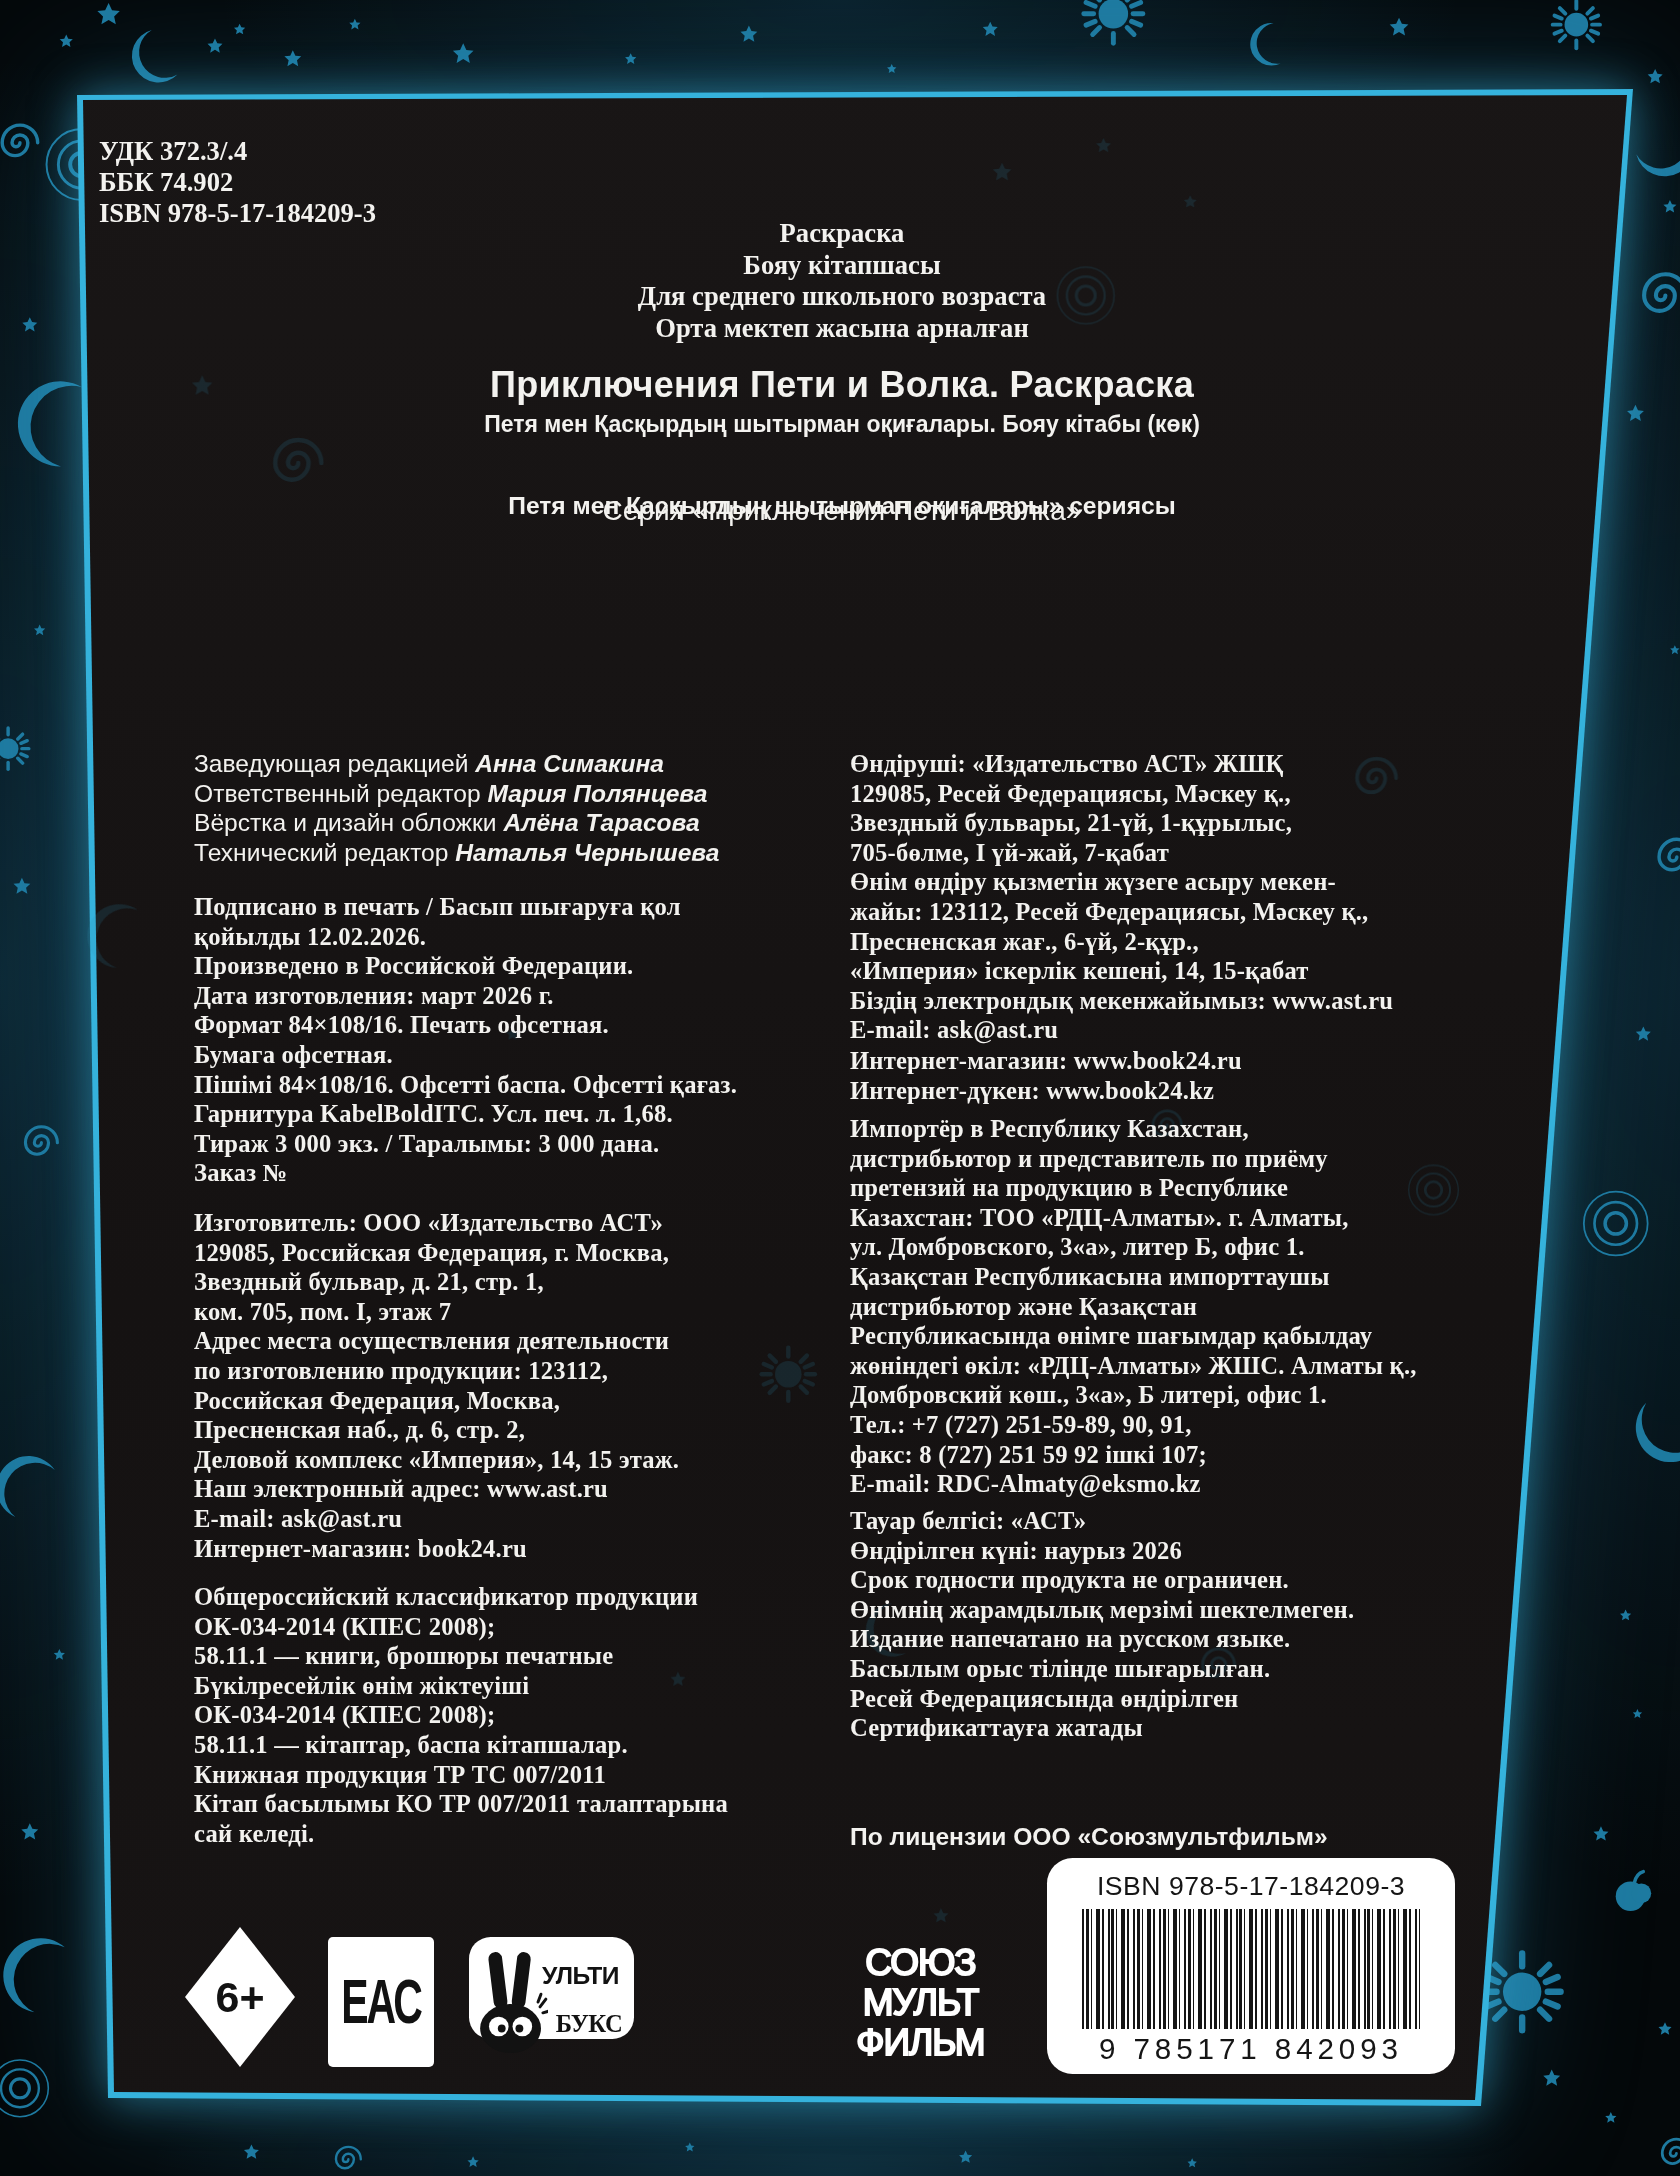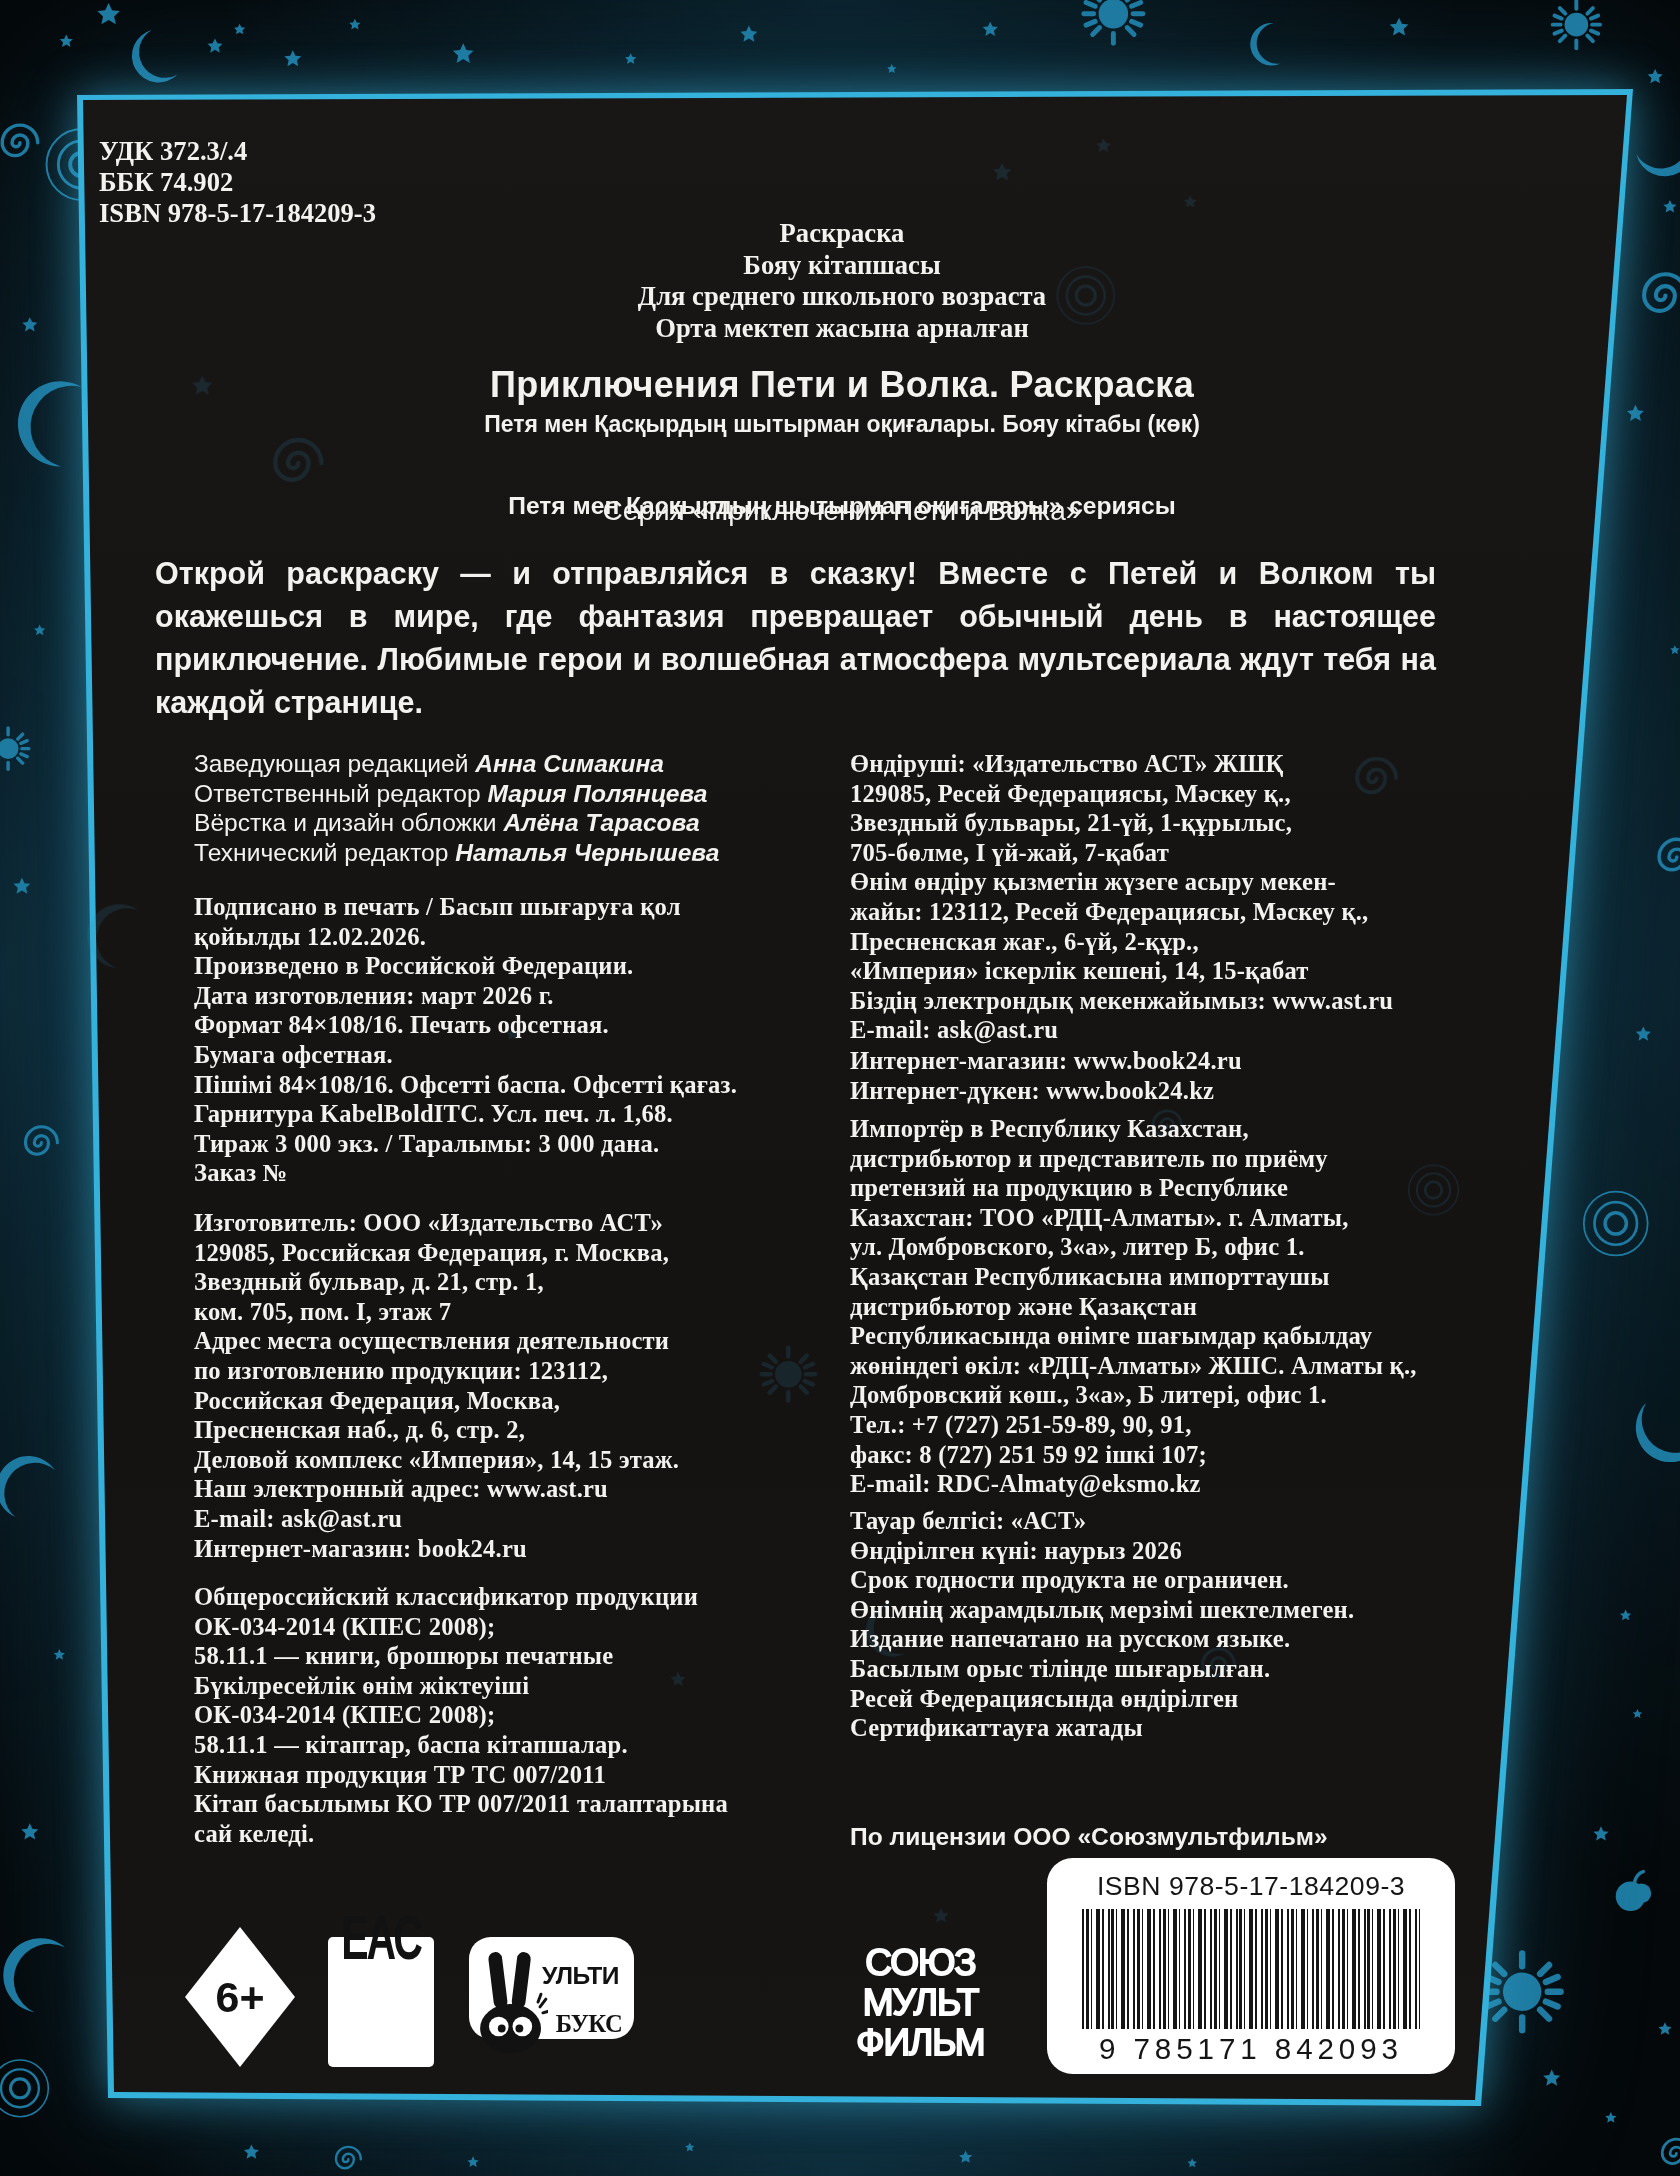--- a/index.html
+++ b/index.html
@@ -48,21 +48,21 @@
   .b-importer{top:1114px;}
   .b-contacts{top:1410px;}
   .b-info{top:1506px;}
   .b-license{top:1795px;font-size:24.6px;margin-top:28px;}
   
   .age-badge{left:185px;top:1927px;width:110px;height:140px;background:#fff;
     clip-path:polygon(50% 0,100% 50%,50% 100%,0 50%);
     display:flex;align-items:center;justify-content:center;
     color:#121212;font-size:43px;font-weight:700;}
   .eac-badge{left:328px;top:1937px;width:106px;height:130px;background:#fff;border-radius:4.9px;
-    display:flex;justify-content:center;color:#121212;}
+    display:flex;align-items:center;justify-content:center;color:#121212;}
   .eac-text{font-size:41px;font-weight:700;letter-spacing:-2px;transform:scaleY(1.55);}
   .mb-badge{left:469px;top:1937px;width:165px;height:102px;background:#fff;border-radius:21.7px;color:#121212;}
   .mb-text{position:absolute;left:73px;top:25.6px;font-size:24.6px;font-weight:700;line-height:26.6px;letter-spacing:-0.5px;}
   .mb-text .mb2{margin-left:13.8px;margin-top:21.7px;font-family:Liberation Serif, serif;}
   .soyuz{left:832px;top:1943px;width:177px;text-align:center;color:#fff;
     font-size:37px;font-weight:400;line-height:40px;letter-spacing:-1px;-webkit-text-stroke:2px #fff;}
   .barcode{left:1047px;top:1858px;width:408px;height:216px;background:#fff;border-radius:25.6px;color:#151515;}
   .bc-isbn{position:absolute;top:12.8px;width:100%;text-align:center;font-size:26.6px;font-weight:400;letter-spacing:0.5px;}
   .bc-bars{position:absolute;left:35px;right:35px;top:51px;height:120px;
     background:repeating-linear-gradient(90deg,
@@ -209,21 +209,20 @@
   <div class="block center-wrap edition-type lines">Раскраска
 Бояу кітапшасы
 Для среднего школьного возраста
 Орта мектеп жасына арналған</div>
 
   <div class="block center-wrap title-ru">Приключения Пети и Волка. Раскраска</div>
   <div class="block center-wrap title-kz">Петя мен Қасқырдың шытырман оқиғалары. Бояу кітабы (көк)</div>
   <div class="block center-wrap series-ru">Серия «Приключения Пети и Волка»</div>
   <div class="block center-wrap series-kz">Петя мен Қасқырдың шытырман оқиғалары» сериясы</div>
 
-  <div class="block annotation">Открой раскраску — и отправляйся в сказку! Вместе с Петей и Волком ты окажешься в мире, где фантазия превращает обычный день в настоящее приключение. Любимые герои и волшебная атмосфера мультсериала ждут тебя на каждой странице.</div>
 
   <div class="block col-left staff">
     <div><span>Заведующая редакцией </span><span class="staff-name">Анна Симакина</span></div>
     <div><span>Ответственный редактор </span><span class="staff-name">Мария Полянцева</span></div>
     <div><span>Вёрстка и дизайн обложки </span><span class="staff-name">Алёна Тарасова</span></div>
     <div><span>Технический редактор </span><span class="staff-name">Наталья Чернышева</span></div>
   </div>
 
   <div class="block col-left colophon lines b-print">Подписано в печать / Басып шығаруға қол
 қойылды 12.02.2026.

